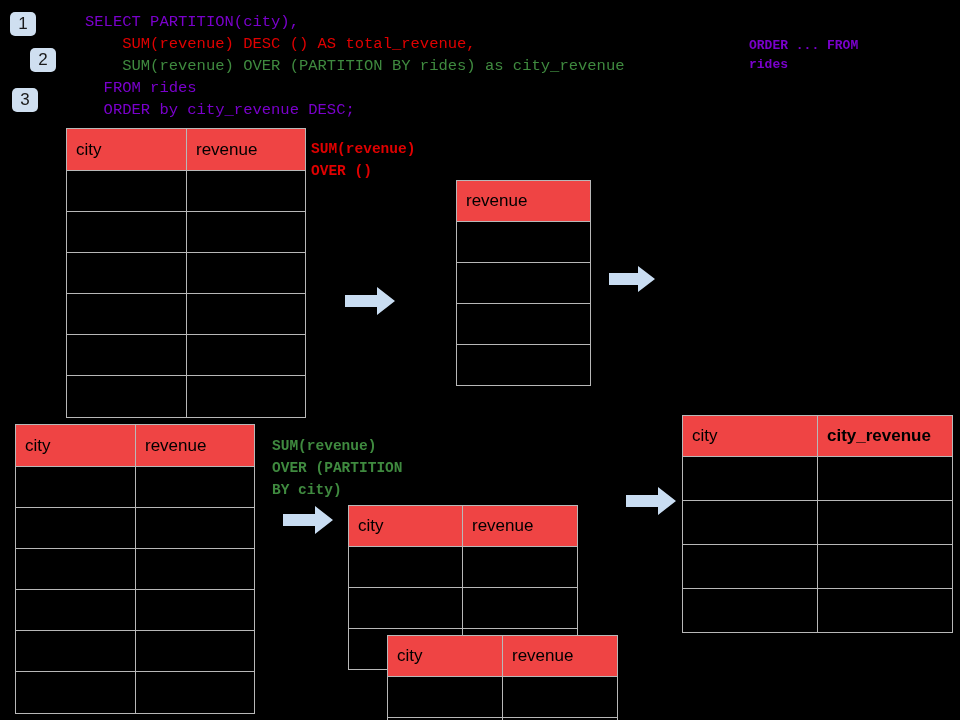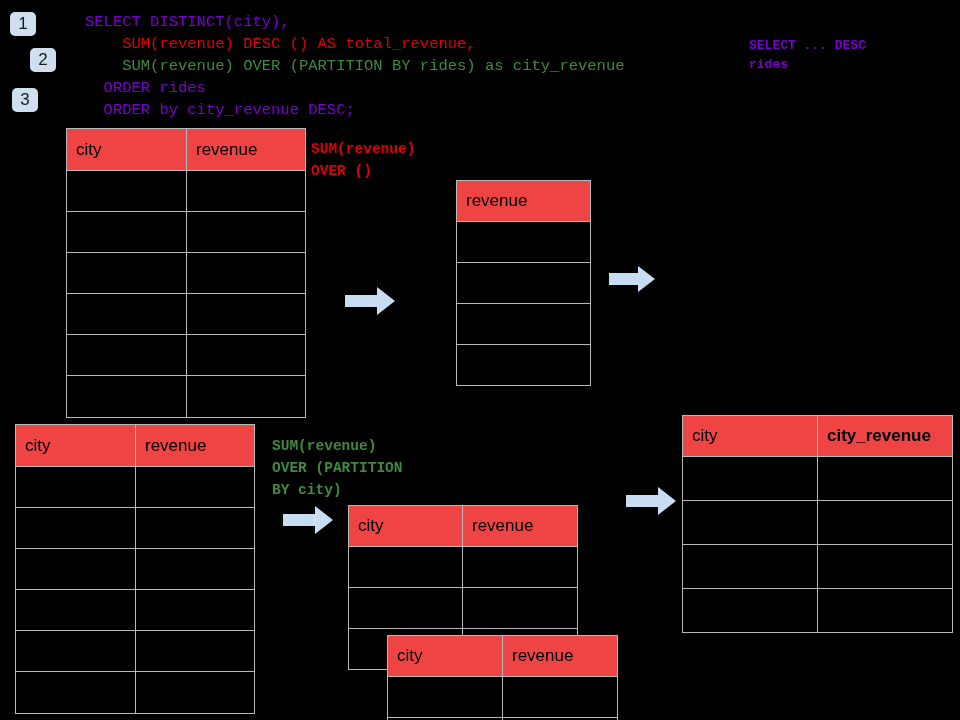--- a/index.html
+++ b/index.html
@@ -90,27 +90,27 @@
 </style>
 </head>
 <body>
 
 <div id="stage">
 
   <div class="badge" style="left:10px; top:12px;">1</div>
   <div class="badge" style="left:30px; top:48px;">2</div>
   <div class="badge" style="left:12px; top:88px;">3</div>
 
-  <div class="code c-purple" style="left:85px; top:12px;">SELECT DISTINCT(city),</div>
+  <div class="code c-purple" style="left:85px; top:12px;">SELECT PARTITION(city),</div>
   <div class="code c-red" style="left:85px; top:34px;">    SUM(revenue) DESC () AS total_revenue,</div>
   <div class="code c-green" style="left:85px; top:56px;">    SUM(revenue) OVER (PARTITION BY rides) as city_revenue</div>
-  <div class="code c-purple" style="left:85px; top:78px;">  ORDER rides</div>
+  <div class="code c-purple" style="left:85px; top:78px;">  FROM rides</div>
   <div class="code c-purple" style="left:85px; top:100px;">  ORDER by city_revenue DESC;</div>
 
-  <div class="note-sm" style="left:749px; top:36px;">SELECT ... DESC
+  <div class="note-sm" style="left:749px; top:36px;">ORDER ... FROM
 rides</div>
 
   <div class="note c-red" style="left:311px; top:138px;">SUM(revenue)
 OVER ()</div>
 
   <div class="note c-green" style="left:272px; top:435px;">SUM(revenue)
 OVER (PARTITION
 BY city)</div>
 
   <table class="tbl" style="left:66px; top:128px; width:239px;">

